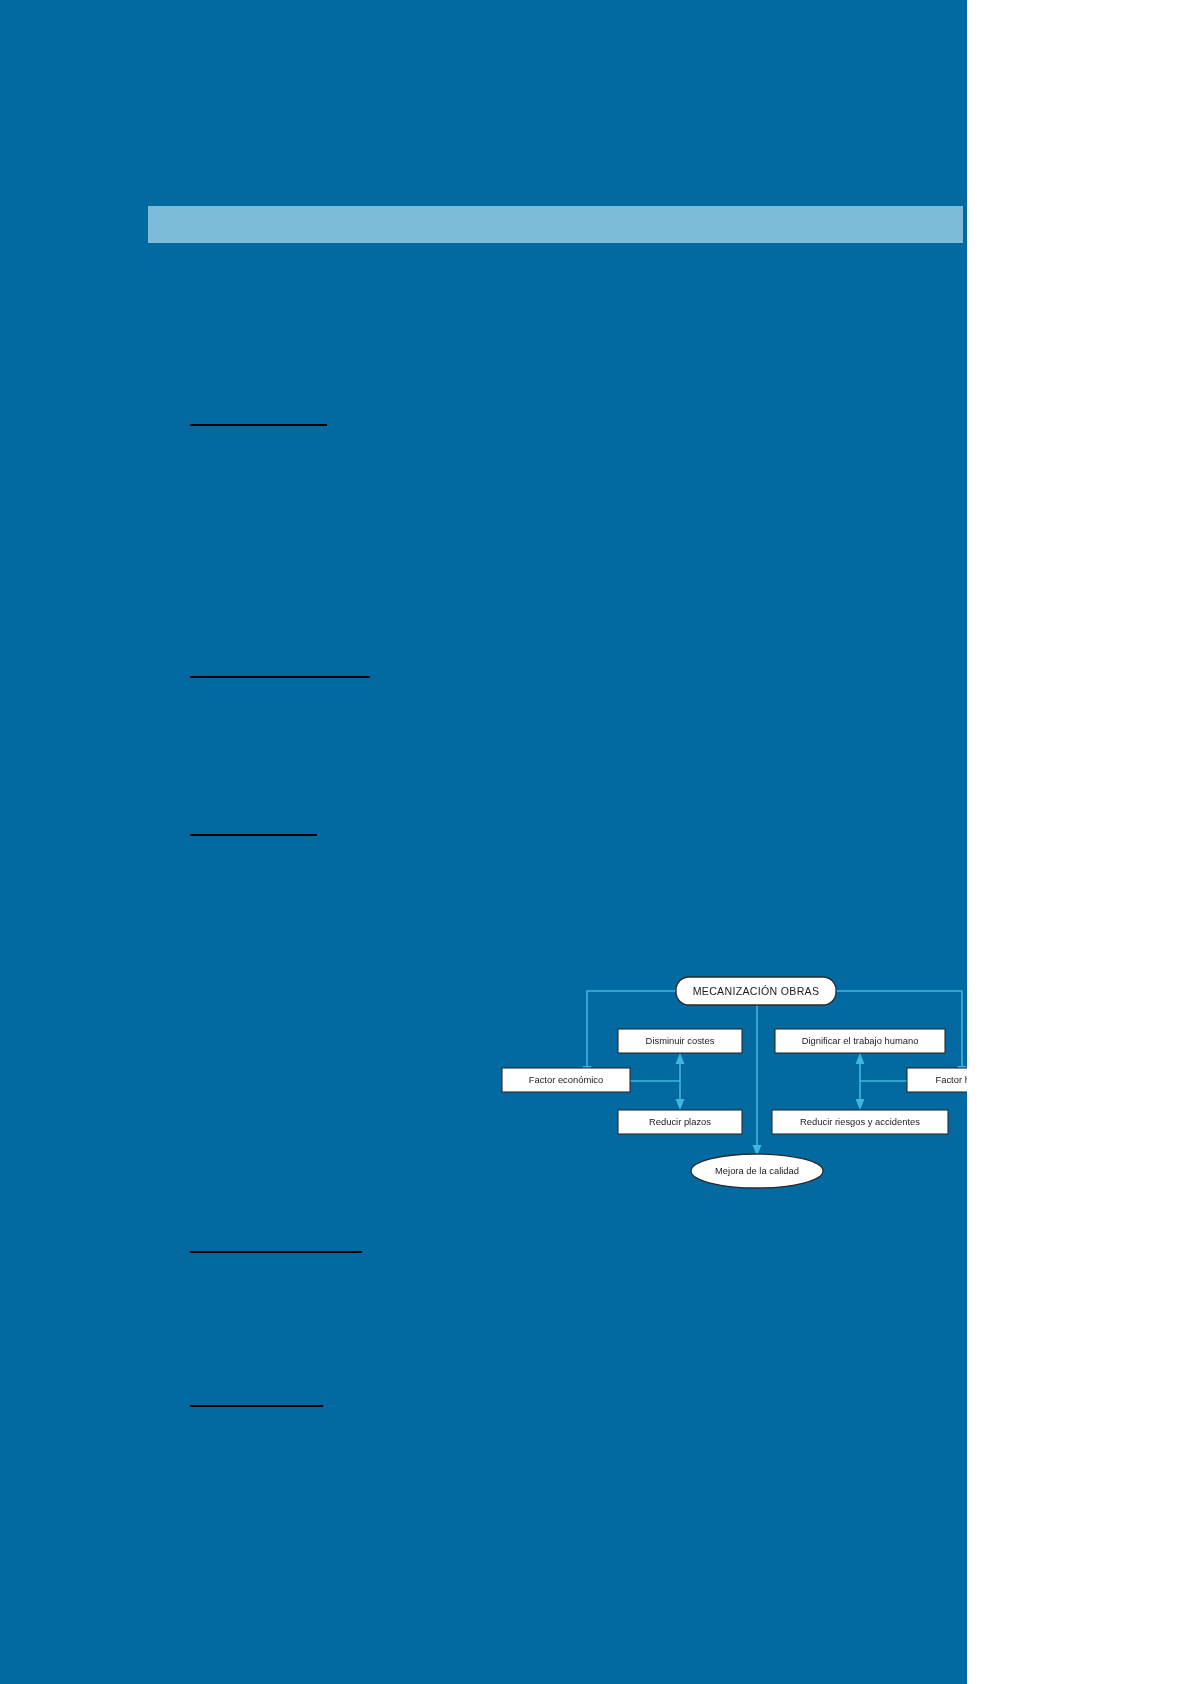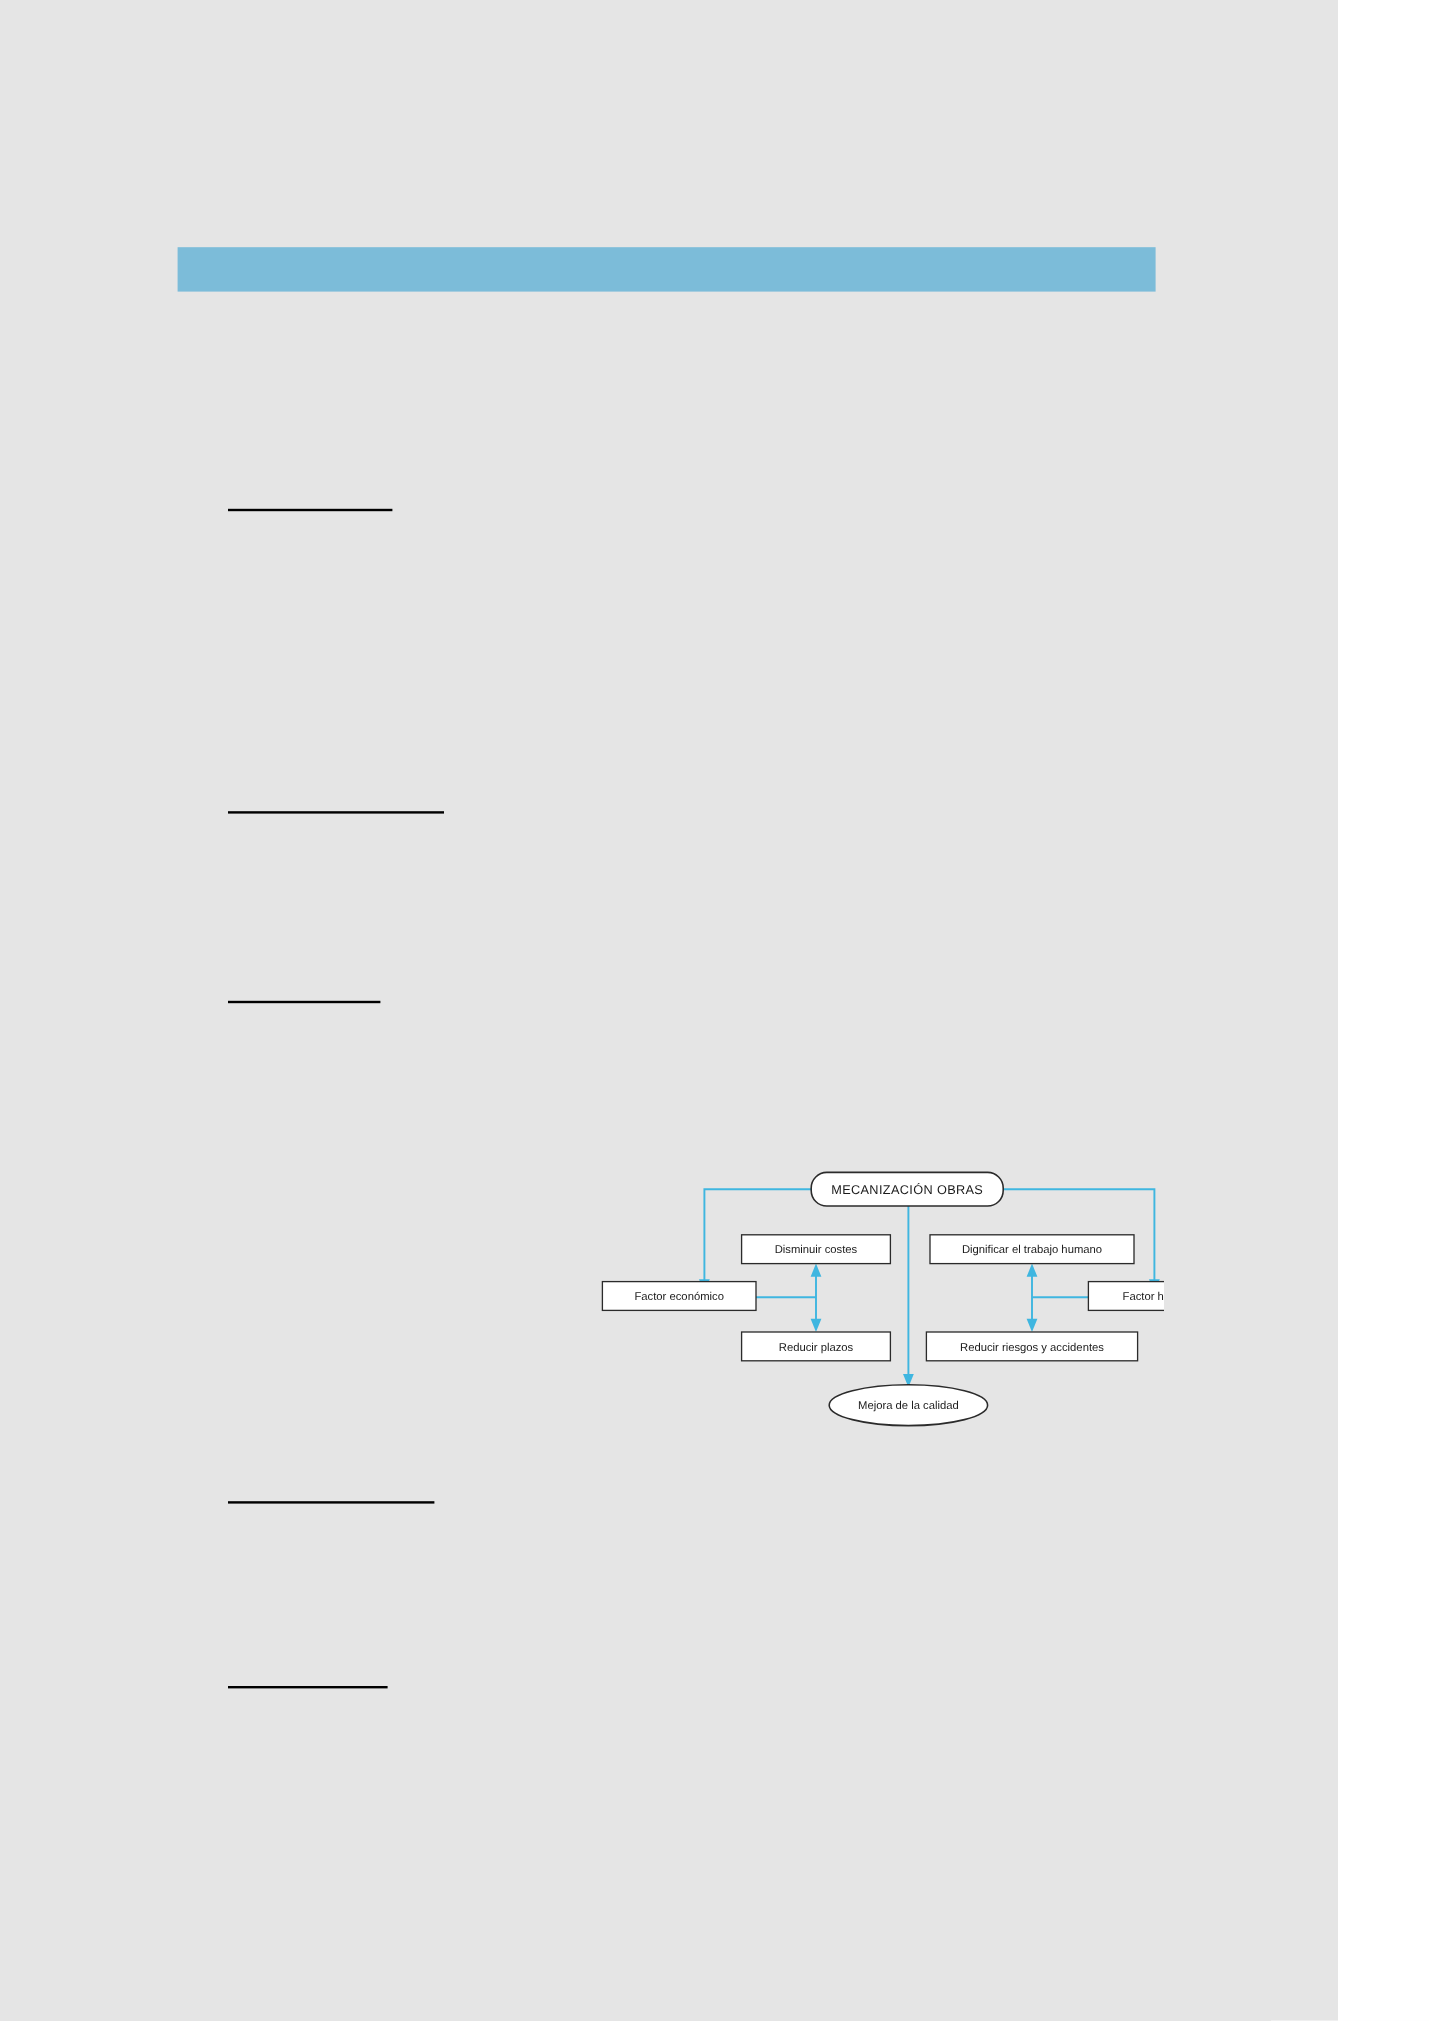--- a/index.html
+++ b/index.html
@@ -7,23 +7,23 @@
     margin: 0;
     padding: 0;
     background: #ffffff;
   }
   body {
     font-family: "Liberation Sans", sans-serif;
     -webkit-font-smoothing: antialiased;
   }
   #page {
     position: relative;
-    width: 1115px;
+    width: 967px;
     height: 1684px;
-    background: #e5e5e5;
+    background: #0369a1;
     overflow: hidden;
   }
 
   
   .banner {
     position: absolute;
     left: 148px;
     top: 206px;
     width: 815px;
     height: 37px;

